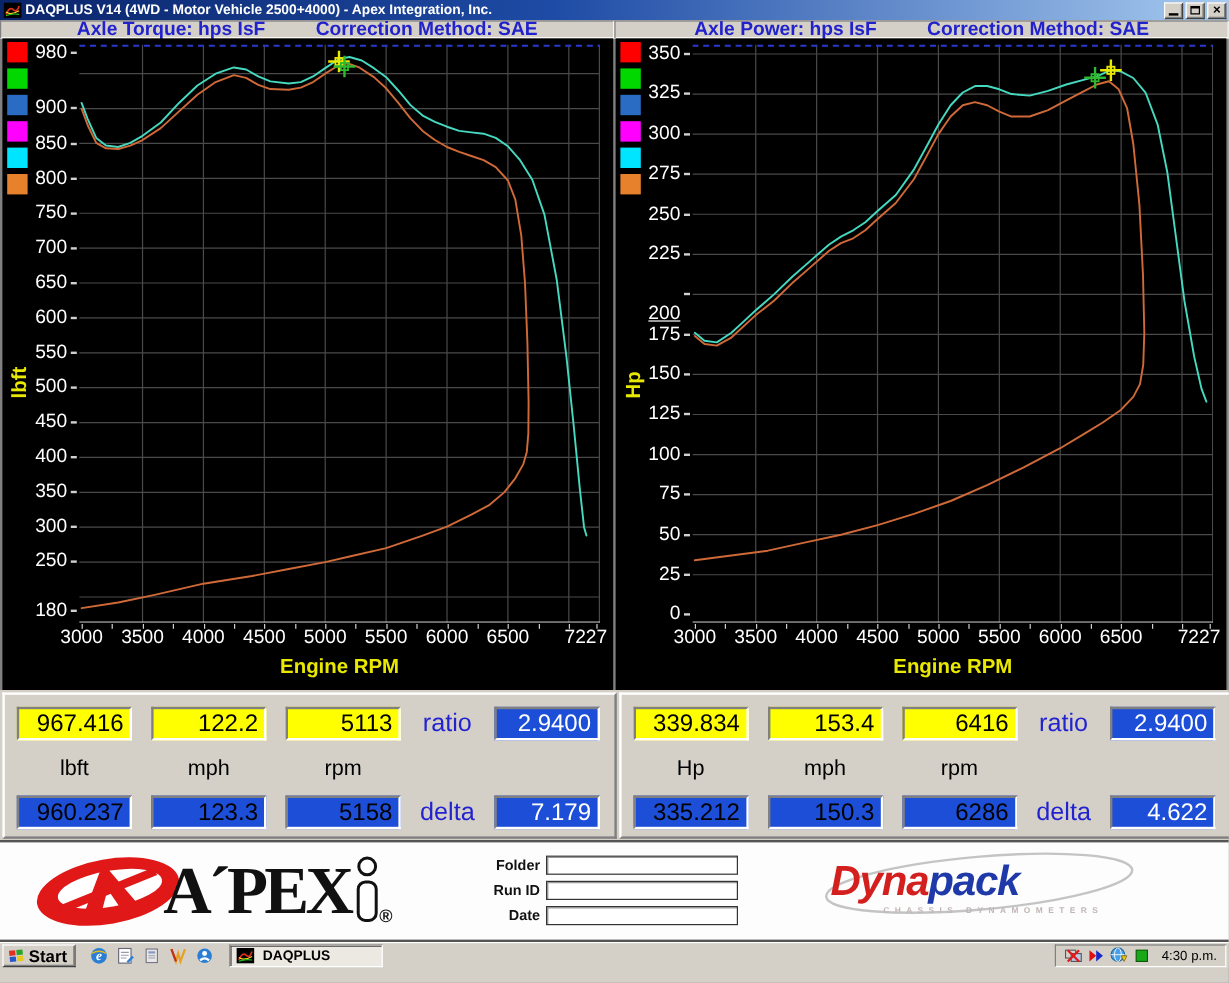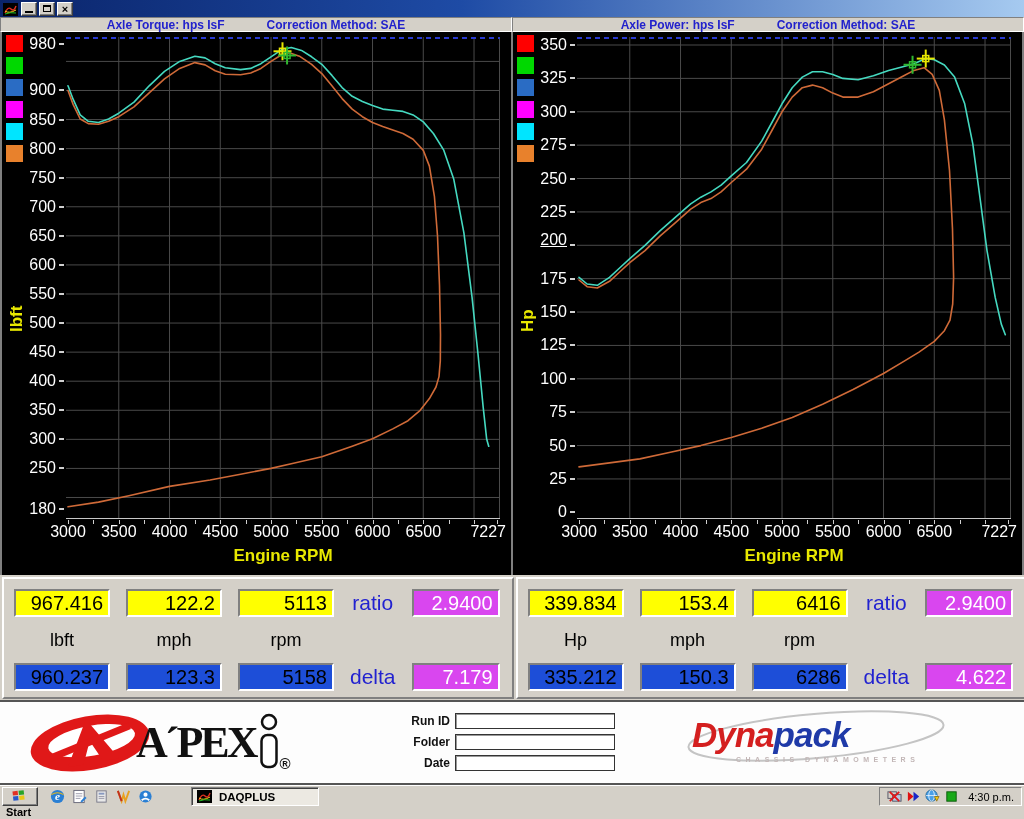--- a/index.html
+++ b/index.html
@@ -19,21 +19,21 @@
     box-shadow:inset -1px -1px 0 #808080;padding:0;display:flex;align-items:flex-start;justify-content:center;cursor:default;}
   .g-min{display:block;width:8px;height:2px;background:#000;margin-top:8px;}
   .g-rest{display:block;width:8px;height:7px;border:1px solid #000;border-top:2px solid #000;margin-top:2px;}
   .g-close{font-size:11px;font-weight:bold;line-height:12px;color:#000;}
   
   .menubar{height:13px;display:flex;align-items:center;font-size:11px;background:#d4d0c8;padding-left:2px;}
   .menu-item{padding:0 8px 0 6px;color:#000;}
   
   .header-row{display:flex;height:15px;}
   .chart-header{flex:1;display:flex;justify-content:center;align-items:center;gap:42px;
-    font-size:12px;font-weight:bold;color:#2222cc;background:#d4d0c8;
+    font-size:16px;font-weight:bold;color:#2222cc;background:#d4d0c8;
     border:1px solid;border-color:#808080 #fff #fff #808080;}
   
   .charts-row{display:flex;height:543px;background:#808080;gap:2px;padding:0 2px;}
   .chart-panel{position:relative;flex:1;background:#000;overflow:hidden;}
   .legend-swatch{position:absolute;left:4px;width:17px;height:17px;}
   .plot-svg{position:absolute;left:64px;top:5px;}
   .ylabel{position:absolute;left:5px;top:300px;transform:rotate(-90deg);transform-origin:left top;
     color:#e8e800;font-size:17px;font-weight:bold;white-space:nowrap;}
   .xlabel{position:absolute;left:64px;width:434px;top:514px;text-align:center;color:#e8e800;
     font-size:17px;font-weight:bold;}
@@ -43,47 +43,47 @@
   .xtick-label{position:absolute;top:491px;width:48px;color:#fff;font-size:16px;text-align:center;}
   
   .readout-row{display:flex;height:124px;gap:2px;padding:2px 2px 0 2px;}
   .readout-half{flex:1;border:2px solid;border-color:#fff #808080 #808080 #fff;background:#d4d0c8;
     display:grid;grid-template-columns:96px 96px 96px 1fr 88px;grid-template-rows:28px 24px 28px;
     column-gap:16px;row-gap:11px;padding:10px 12px 0 10px;}
   .vbox{border:2px solid;border-color:#808080 #fff #fff #808080;font-size:20px;line-height:22px;
     text-align:right;padding:1px 5px;color:#000;}
   .vbox.yellow{background:#ffff00;}
   .vbox.green{background:#1d4ed8;}
-  .vbox.blue{background:#d946ef;color:#fff;}
+  .vbox.blue{background:#1d4ed8;color:#fff;}
   .unit-label{text-align:center;font-size:18px;color:#000;align-self:center;}
   .rd-label{color:#2222d0;font-size:21px;text-align:center;align-self:center;}
   
   .footer{position:relative;height:85px;background:#fdfdfd;border-top:2px solid #555;border-bottom:2px solid #555;margin-top:1px;}
   .apex-logo{position:absolute;left:26px;top:6px;height:70px;display:flex;align-items:center;}
-  .apex-text{font-family:"Liberation Serif",serif;font-weight:bold;font-size:44px;letter-spacing:-3px;
+  .apex-text{font-family:"Liberation Serif",serif;font-weight:bold;font-size:56px;letter-spacing:-3px;
     color:#111;line-height:64px;margin-left:-18px;}
   .apex-i{margin:-4px 0 0 2px;}
   .apex-reg{font-size:15px;color:#111;align-self:flex-end;margin:0 0 6px -2px;font-weight:bold;}
   .fields-block{position:absolute;left:396px;top:11px;}
   .field-row{display:flex;align-items:center;margin-bottom:5px;}
   .field-label{width:54px;text-align:right;font-size:12px;font-weight:bold;color:#111;margin-right:5px;}
   .field-input{width:160px;height:16px;border:1px solid #333;box-shadow:inset 1px 1px 0 #999;
     background:#fff;font-size:11px;padding:0 2px;}
   .dynapack-logo{position:absolute;left:692px;top:14px;width:250px;}
   .dp-swoosh{position:absolute;left:-12px;top:-10px;}
   .dp-text{position:relative;font-weight:bold;font-style:italic;font-size:35px;letter-spacing:-1px;line-height:38px;}
   .dp-red{color:#d41f1f;}
   .dp-blue{color:#1f3aa8;}
   .dp-sub{position:relative;font-size:7px;letter-spacing:4.5px;color:#c2b6b6;margin:2px 0 0 44px;font-weight:bold;}
   
   .taskbar{position:relative;height:22px;background:#d4d0c8;border-top:1px solid #fff;
     display:flex;align-items:center;padding:0 2px;}
-  .start-btn{height:19px;display:flex;align-items:center;gap:3px;font-weight:bold;font-size:11px;
+  .start-btn{height:19px;display:flex;align-items:center;gap:3px;font-weight:bold;font-size:14px;
     background:#d4d0c8;border:1px solid;border-color:#fff #404040 #404040 #fff;
-    box-shadow:inset -1px -1px 0 #808080;padding:0 6px 0 3px;cursor:default;flex-direction:column;}
+    box-shadow:inset -1px -1px 0 #808080;padding:0 6px 0 3px;cursor:default;}
   .quick-launch{display:flex;gap:7px;margin-left:12px;align-items:center;}
   .ql-icon{width:15px;height:15px;display:inline-block;}
   .task-btn{position:absolute;left:191px;width:128px;height:19px;display:flex;align-items:center;gap:4px;
     font-size:11.5px;font-weight:bold;background:#ece9e2;padding:0 4px;
     border:1px solid;border-color:#808080 #fff #fff #808080;box-shadow:inset 1px 1px 0 #404040;}
   .tray{position:absolute;right:2px;height:19px;display:flex;align-items:center;gap:4px;
     border:1px solid;border-color:#808080 #fff #fff #808080;padding:0 7px;}
   .tray-icon{width:15px;height:15px;display:inline-block;}
   .tray-clock{font-size:11px;margin-left:5px;color:#000;}
 </style>
@@ -92,20 +92,21 @@
 
 <div class="app">
 
   <div class="titlebar">
     <span class="app-icon" id="titlebar-icon"><svg width="15" height="13" viewBox="0 0 15 13">
           <rect width="15" height="13" fill="#000"></rect>
           <path d="M2 10 Q5 3 8 6 T13 3" stroke="#e03020" stroke-width="1.4" fill="none"></path>
           <path d="M2 8 Q6 11 13 7" stroke="#ffd020" stroke-width="1" fill="none"></path>
           <path d="M2 11 Q7 9 13 10" stroke="#20c020" stroke-width="1" fill="none"></path>
         </svg></span>
+    <span class="title-text">DAQPLUS V14 (4WD - Motor Vehicle 2500+4000) - Apex Integration, Inc.</span>
     <span class="win-buttons">
       <button class="winbtn">
           <span class="g-min"></span>
         </button>
       <button class="winbtn">
           <span class="g-rest"></span>
         </button>
       <button class="winbtn">
           <span class="g-close">×</span>
         </button>
@@ -288,21 +289,21 @@
         <div class="ytick" style="top: 37.3906px;">325</div>
         <div class="ytickmark" style="top: 45.3906px;"></div>
         <div class="ytick" style="top: 70.7701px;">300</div>
         <div class="ytickmark" style="top: 78.7701px;"></div>
         <div class="ytick" style="top: 104.15px;">275</div>
         <div class="ytickmark" style="top: 112.15px;"></div>
         <div class="ytick" style="top: 137.529px;">250</div>
         <div class="ytickmark" style="top: 145.529px;"></div>
         <div class="ytick" style="top: 170.909px;">225</div>
         <div class="ytickmark" style="top: 178.909px;"></div>
-        <div class="ytick" style="top: 199px; text-decoration: underline;">200</div>
+        <div class="ytick" style="top: 221px; text-decoration: underline;">200</div>
         <div class="ytickmark" style="top: 212.288px;"></div>
         <div class="ytick" style="top: 237.668px;">175</div>
         <div class="ytickmark" style="top: 245.668px;"></div>
         <div class="ytick" style="top: 271.047px;">150</div>
         <div class="ytickmark" style="top: 279.047px;"></div>
         <div class="ytick" style="top: 304.427px;">125</div>
         <div class="ytickmark" style="top: 312.427px;"></div>
         <div class="ytick" style="top: 337.806px;">100</div>
         <div class="ytickmark" style="top: 345.806px;"></div>
         <div class="ytick" style="top: 371.186px;">75</div>
@@ -392,25 +393,25 @@
       </svg>
       <span class="apex-text">A´PEX</span>
       <svg class="apex-i" width="24" height="56" viewBox="0 0 24 56">
         <circle cx="12" cy="9" r="7" fill="#fff" stroke="#111" stroke-width="2.5"></circle>
         <rect x="4.5" y="22" width="15" height="32" rx="6" fill="#fff" stroke="#111" stroke-width="2.5"></rect>
       </svg>
       <span class="apex-reg">®</span>
     </div>
     <div class="fields-block" id="fields">
         <div class="field-row">
-          <label class="field-label">Run ID</label>
+          <label class="field-label">Folder</label>
           <input class="field-input" style="">
         </div>
         <div class="field-row">
-          <label class="field-label">Folder</label>
+          <label class="field-label">Run ID</label>
           <input class="field-input" style="">
         </div>
         <div class="field-row">
           <label class="field-label">Date</label>
           <input class="field-input" style="">
         </div>
       </div>
     <div class="dynapack-logo">
       <svg class="dp-swoosh" width="272" height="60" viewBox="0 0 272 60">
         <ellipse cx="136" cy="30" rx="128" ry="22" fill="none" stroke="#c4c4c4" stroke-width="2" transform="rotate(-5 136 30)"></ellipse>

